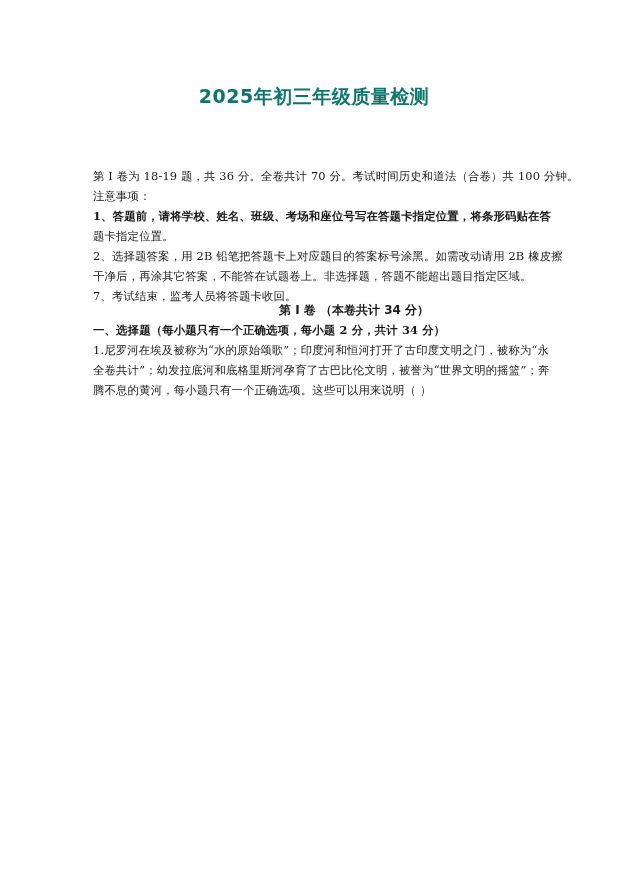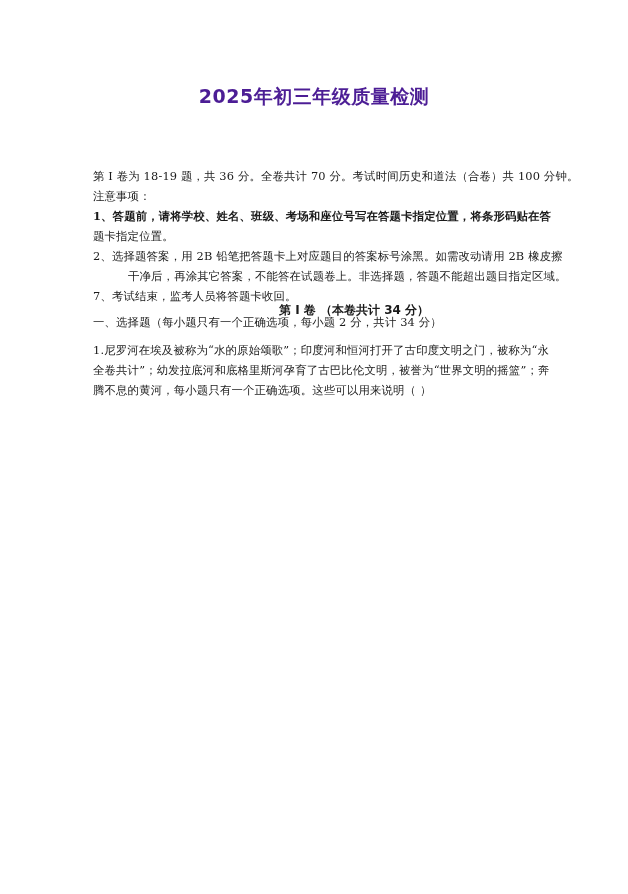--- a/index.html
+++ b/index.html
@@ -1,45 +1,45 @@
 <!DOCTYPE html>
 <html><head>
 <meta charset="utf-8">
 <style>
   html, body { margin: 0; padding: 0; background: #ffffff; }
   body { width: 628px; height: 894px; position: relative; overflow: hidden;
          font-family: "DejaVu Serif", "Liberation Serif", serif; color: #1a1a1a; }
   .page { position: absolute; left: 0; top: 0; width: 628px; height: 894px; }
   .title { position: absolute; left: 0; width: 628px; text-align: center;
-           font-family: "DejaVu Sans", "Liberation Sans", sans-serif; font-weight: bold; color: #4c1d95; }
+           font-family: "DejaVu Sans", "Liberation Sans", sans-serif; font-weight: bold; color: #0f766e; }
   .t1 { top: 84px; font-size: 19px; letter-spacing: 0.5px; }
   .t2 { top: 117px; font-size: 19px; letter-spacing: 1px; }
   .line { position: absolute; left: 93px; width: 445px; font-size: 11.4px; line-height: 20px;
           white-space: nowrap; letter-spacing: 0.15px; }
   .indent { left: 116px; }
   .section { position: absolute; left: 0; width: 628px; text-align: center; font-size: 12px;
              font-weight: bold; font-family: "DejaVu Sans", "Liberation Sans", sans-serif; padding-left: 40px; }
 </style>
 </head>
 <body>
 
 <div class="page">
 
   <div class="title t1">2025年初三年级质量检测</div>
 
   <div class="line" style="top:166px;">第 I 卷为 18-19 题，共 36 分。全卷共计 70 分。考试时间历史和道法（合卷）共 100 分钟。</div>
   <div class="line" style="top:186px;">注意事项：</div>
   <div class="line" style="top:206px;font-weight:bold;">1、答题前，请将学校、姓名、班级、考场和座位号写在答题卡指定位置，将条形码贴在答</div>
   <div class="line" style="top:226px;">题卡指定位置。</div>
   <div class="line" style="top:246px;">2、选择题答案，用 2B 铅笔把答题卡上对应题目的答案标号涂黑。如需改动请用 2B 橡皮擦</div>
-  <div class="line" style="top:266px;margin-left:35px;">干净后，再涂其它答案，不能答在试题卷上。非选择题，答题不能超出题目指定区域。</div>
+  <div class="line" style="top:266px;">干净后，再涂其它答案，不能答在试题卷上。非选择题，答题不能超出题目指定区域。</div>
   <div class="line" style="top:286px;">7、考试结束，监考人员将答题卡收回。</div>
 
   <div class="section" style="top:302px;">第 I 卷 （本卷共计 34 分）</div>
-  <div class="line" style="top:312px;">一、选择题（每小题只有一个正确选项，每小题 2 分，共计 34 分）</div>
+  <div class="line" style="top:320px;font-weight:bold;">一、选择题（每小题只有一个正确选项，每小题 2 分，共计 34 分）</div>
 
   <div>
     <div class="line" style="top:340px;">1.尼罗河在埃及被称为“水的原始颂歌”；印度河和恒河打开了古印度文明之门，被称为“永</div>
     <div class="line" style="top:360px;">全卷共计”；幼发拉底河和底格里斯河孕育了古巴比伦文明，被誉为“世界文明的摇篮”；奔</div>
     <div class="line" style="top:380px;">腾不息的黄河，每小题只有一个正确选项。这些可以用来说明（        ）</div>
   </div>
 
 </div>
 
 </body></html>

